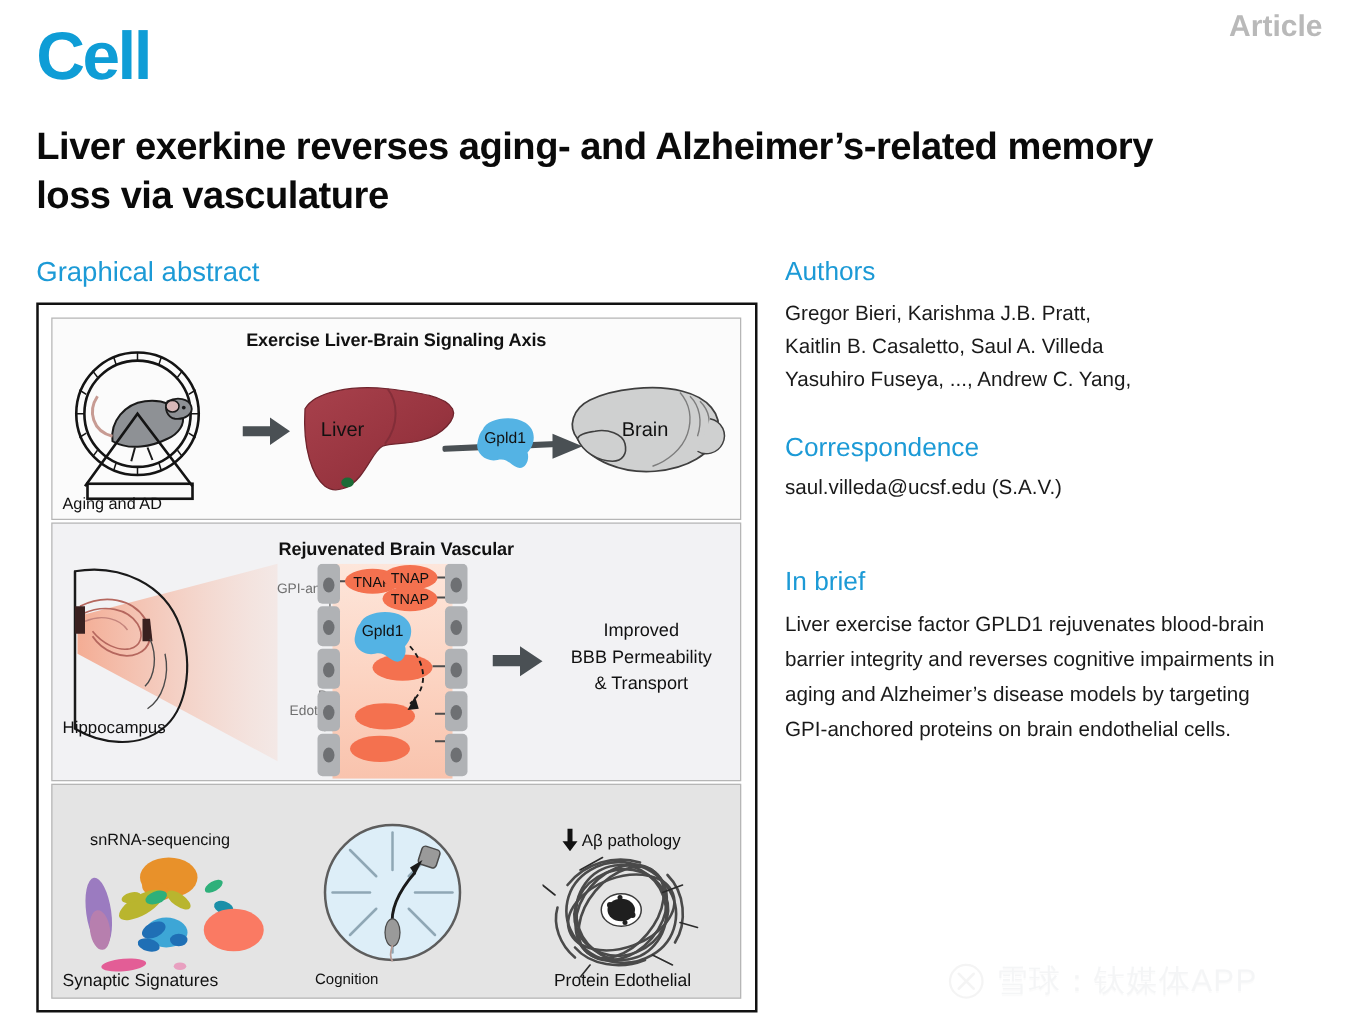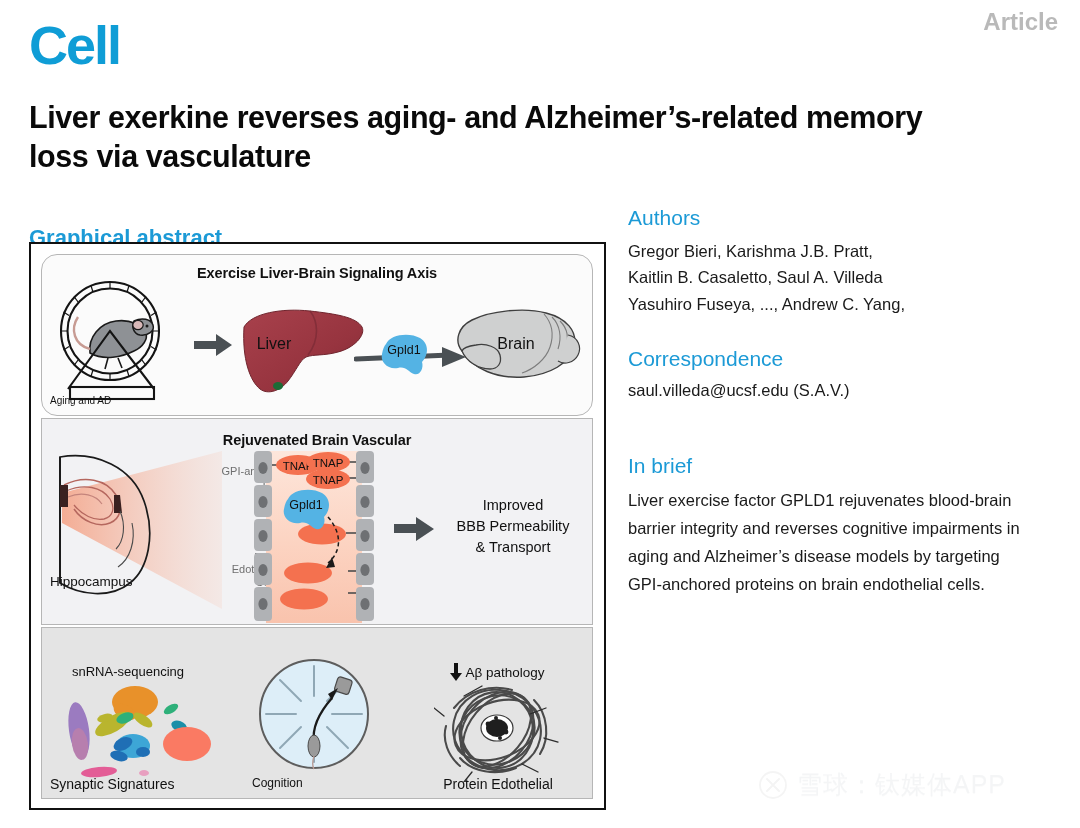--- a/index.html
+++ b/index.html
@@ -48,22 +48,21 @@
     letter-spacing: -0.4px;
   }
 
   
   #ga-heading {
     position: absolute;
     left: 29px;
     top: 205px;
     font-size: 22px;
     color: #1c9ad6;
-    font-weight: 700;
-    margin-top: 20px;
+    font-weight: 400;
   }
   #ga-frame {
     position: absolute;
     left: 29px;
     top: 242px;
     width: 577px;
     height: 568px;
     border: 2.5px solid #111111;
     background: #ffffff;
     box-sizing: border-box;
@@ -73,21 +72,20 @@
     left: 10px;
     box-sizing: border-box;
     border: 1px solid #b6b6b6;
     overflow: hidden;
   }
   #panel-top {
     top: 10px;
     width: 552px;
     height: 162px;
     background: #fbfbfb;
-    border-radius: 16px;
   }
   #panel-mid {
     top: 174px;
     width: 552px;
     height: 207px;
     background: #f2f2f4;
   }
   #panel-bottom {
     top: 383px;
     width: 552px;
@@ -206,21 +204,21 @@
 
       <path d="M42 76 C26 72 22 56 30 44" fill="none" stroke="#c79b93" stroke-width="2.4"></path>
 
       <path d="M60 85 L57 96 M70 85 L74 95" fill="none" stroke="#1a1a1a" stroke-width="1.6"></path>
 
       <g fill="none" stroke="#141414" stroke-width="2.1">
         <path d="M20 116 L62 58 L106 116"></path>
         <rect x="22" y="114" width="84" height="12"></rect>
       </g>
     </svg>
-    <div class="cap" style="left:8px;top:140px;font-size:10px;">Aging and AD</div>
+    <div class="cap" style="left:8px;top:140px;font-size:13px;">Aging and AD</div>
 
     <svg width="40" height="26" viewBox="0 0 40 26" style="position:absolute;left:152px;top:77px;">
       <path d="M0 9 L22 9 L22 2 L38 13 L22 24 L22 17 L0 17 Z" fill="#4a5054"></path>
     </svg>
 
     <svg width="132" height="95" viewBox="0 0 132 95" style="position:absolute;left:196px;top:50px;">
       <defs>
         <linearGradient id="livG" x1="0" y1="0" x2="1" y2="1">
           <stop offset="0%" stop-color="#a8414c"></stop>
           <stop offset="60%" stop-color="#97343f"></stop>

